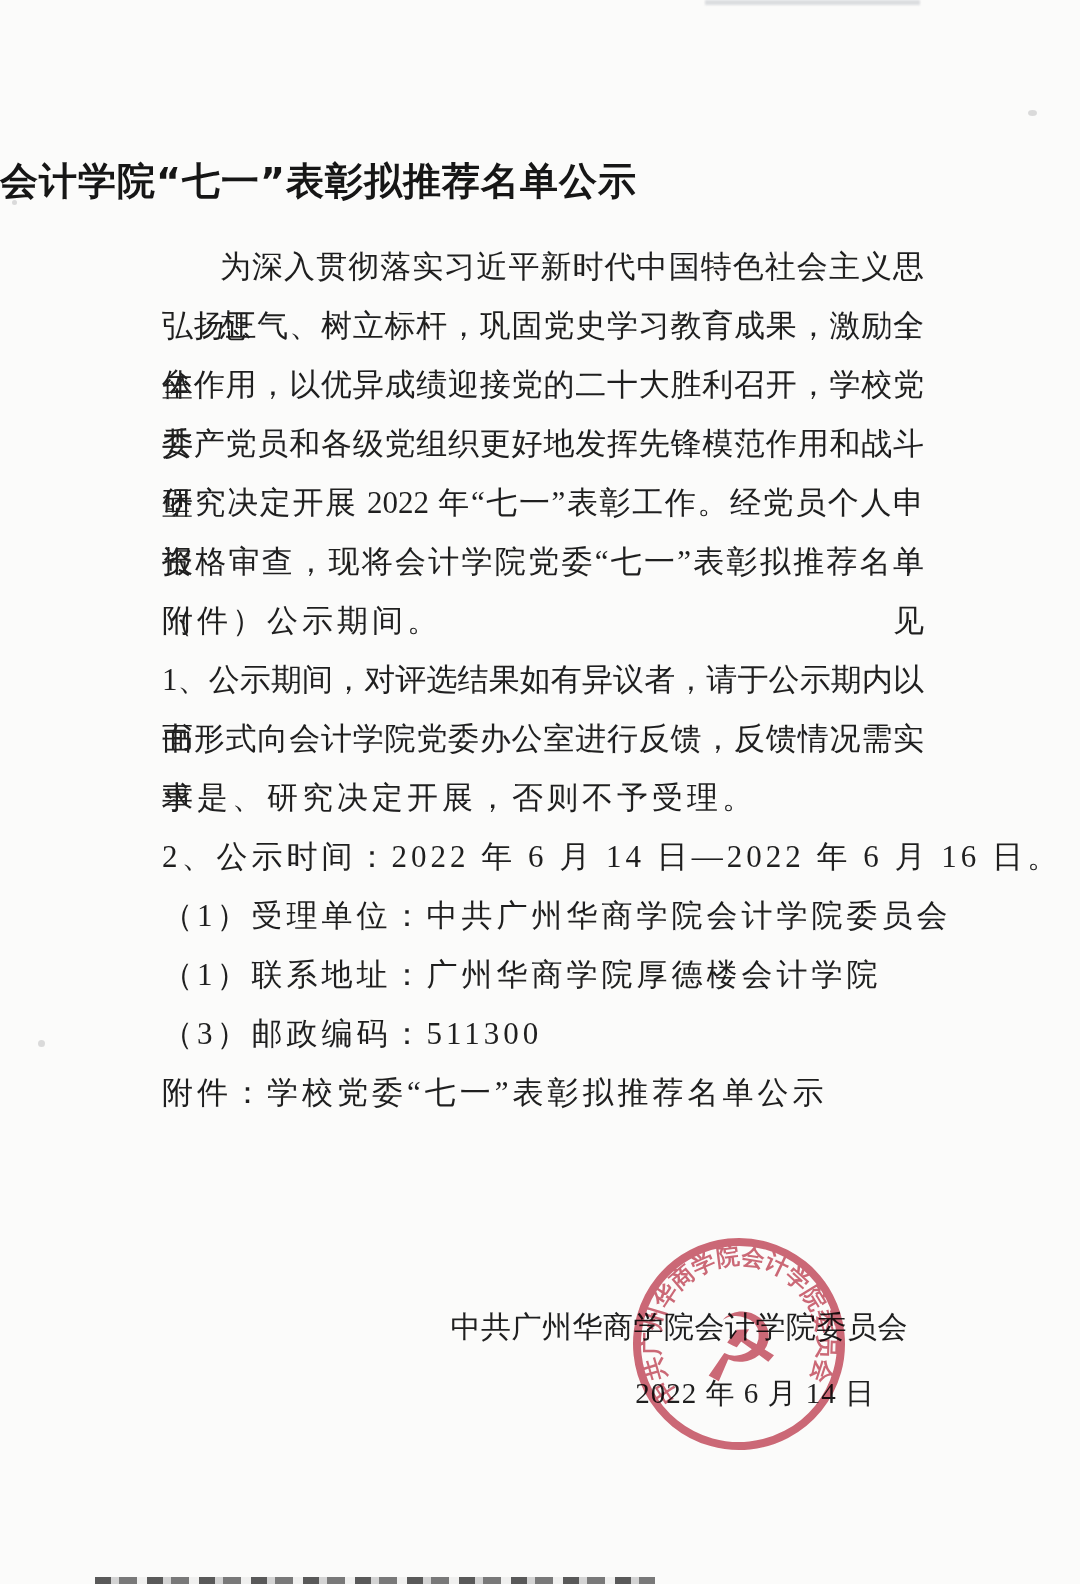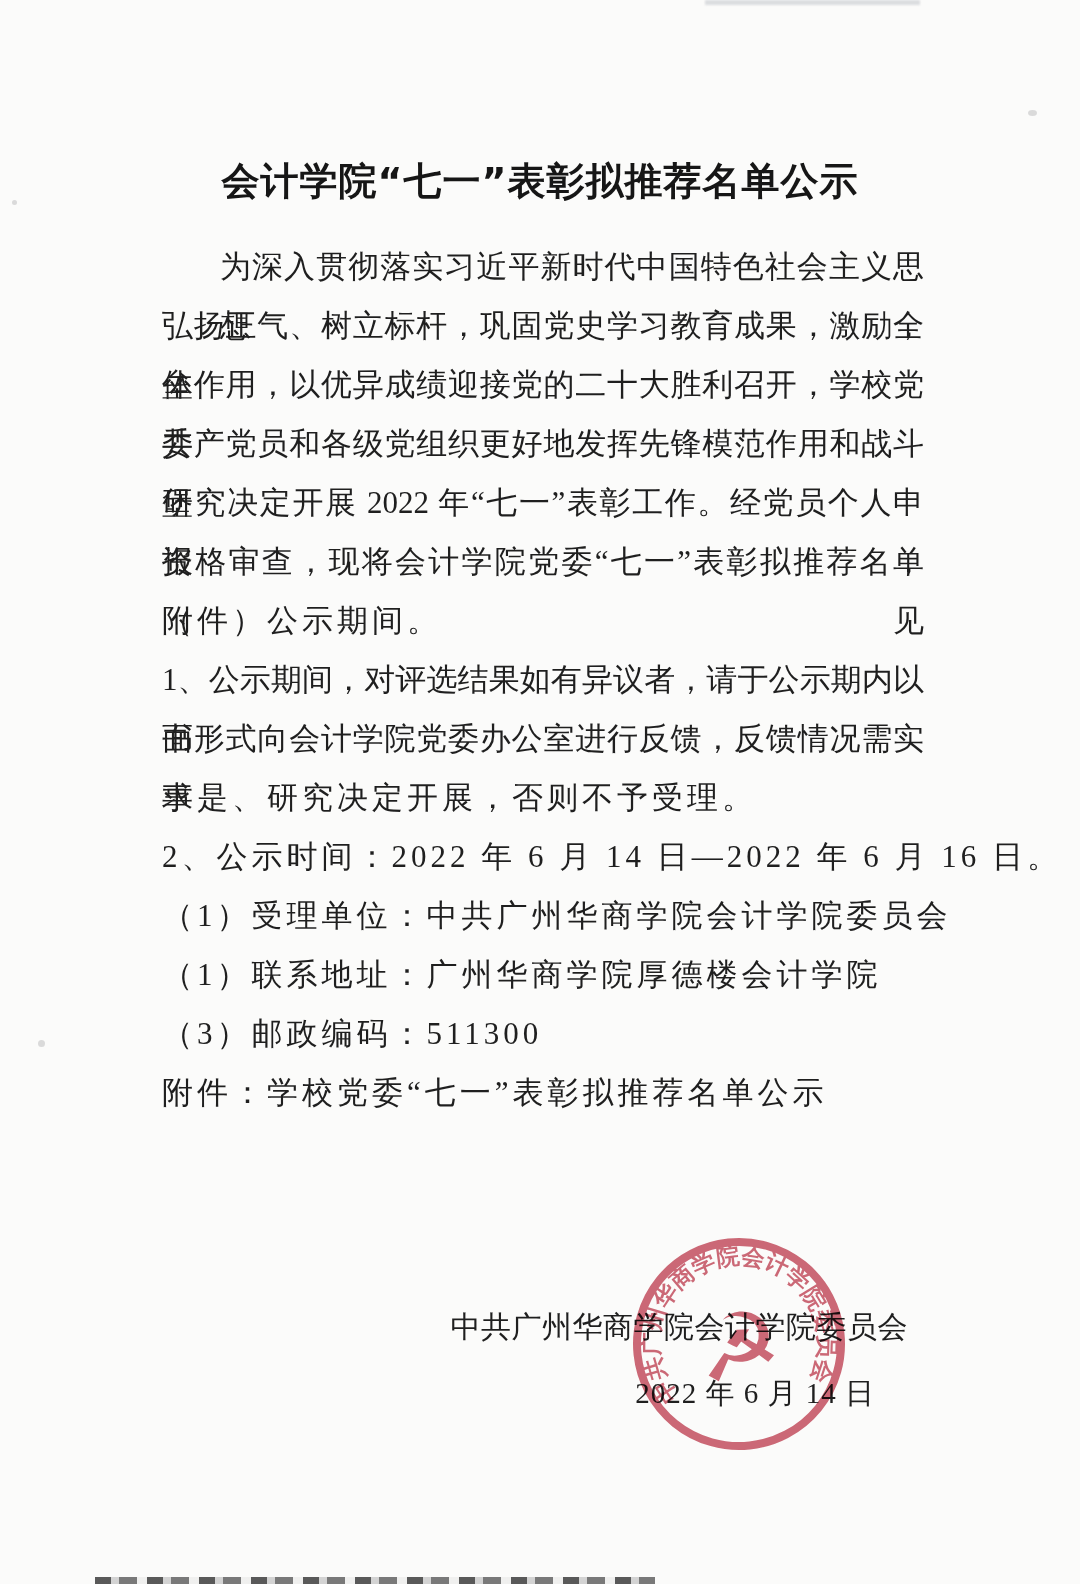--- a/index.html
+++ b/index.html
@@ -14,21 +14,21 @@
     background: var(--paper, #fbfbfa);
     overflow: hidden;
     font-family: "Liberation Serif", "DejaVu Serif", serif;
     color: var(--ink, #1f1f1f);
   }
   .doc-title {
     position: absolute;
     top: 156px;
     left: 0;
     width: 100%;
-    text-align: center;
+    text-align: left;
     font-family: "DejaVu Sans", "Liberation Sans", sans-serif;
     font-weight: bold;
     font-size: 38px;
     letter-spacing: 1px;
     color: var(--title-ink, #161616);
     white-space: nowrap;
   }
   .doc-body {
     position: absolute;
     top: 237px;

